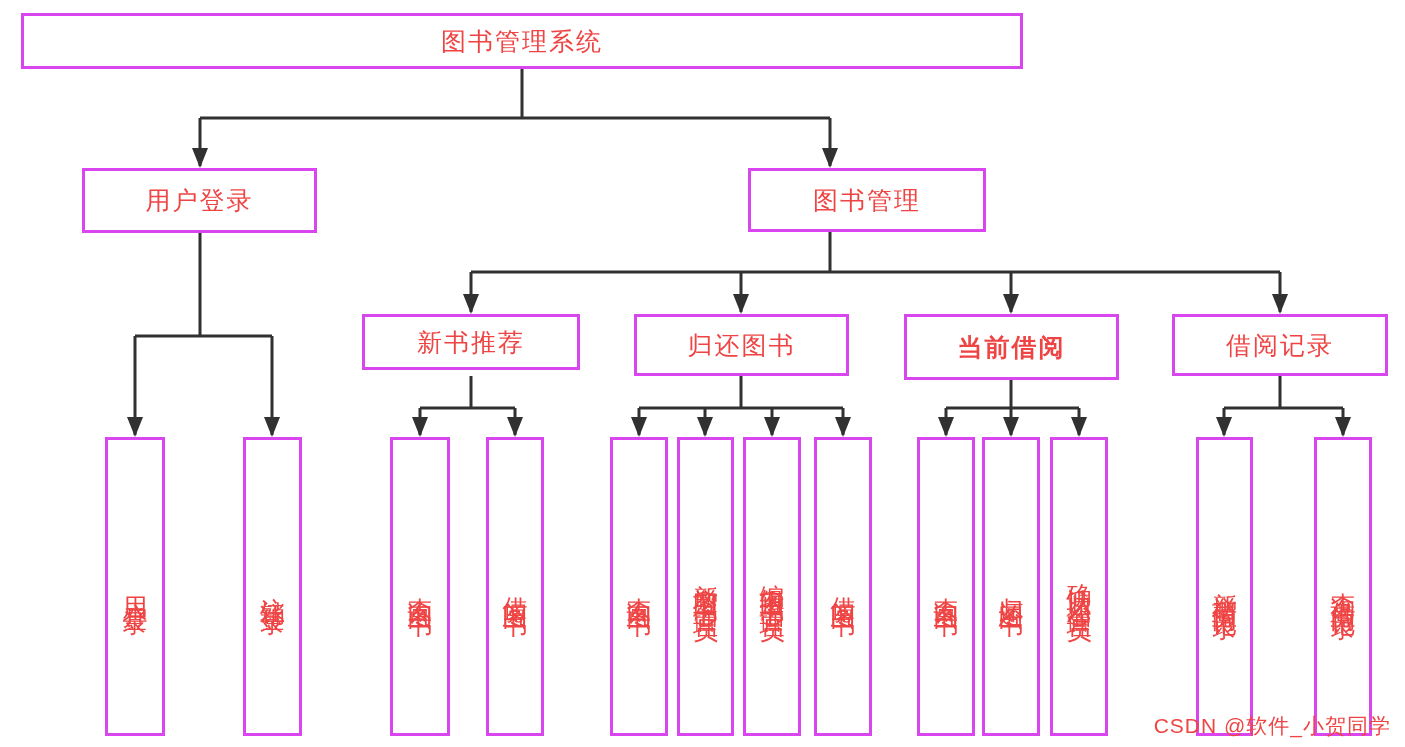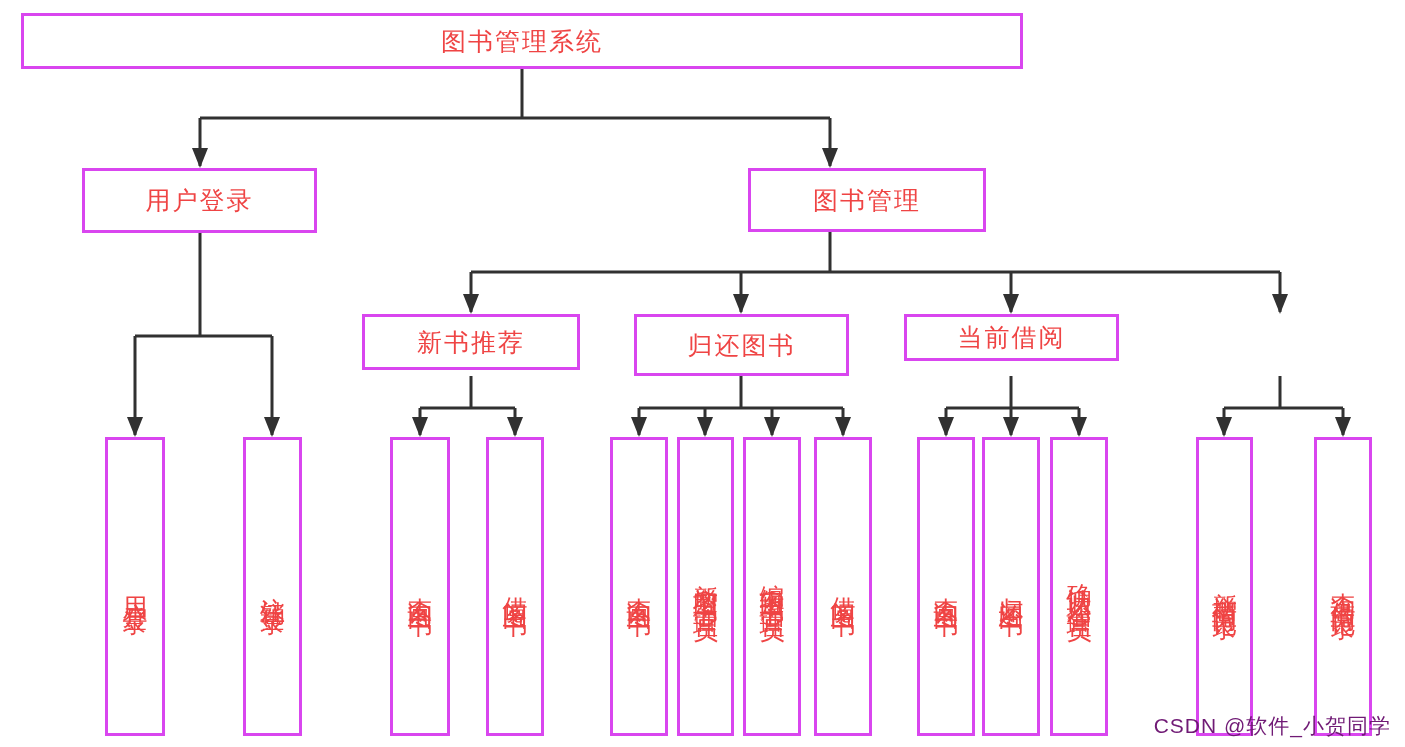--- a/index.html
+++ b/index.html
@@ -36,21 +36,21 @@
     text-orientation: mixed;
     letter-spacing: 5px;
     font-size: 25px;
     white-space: nowrap;
   }
   .watermark {
     position: absolute;
     right: 14px;
     bottom: 7px;
     font-size: 21px;
-    color: #701a75;
+    color: #ef4444;
     letter-spacing: 1px;
     white-space: nowrap;
   }
 </style>
 </head>
 <body>
 
 <div class="stage">
 
   <svg class="wires" viewBox="0 0 1405 747" xmlns="http://www.w3.org/2000/svg">
@@ -93,21 +93,22 @@
     </g>
   </svg>
 
   <div class="box" style="left:21px; top:13px; width:1002px; height:56px;">图书管理系统</div>
 
   <div class="box" style="left:82px; top:168px; width:235px; height:65px;">用户登录</div>
   <div class="box" style="left:748px; top:168px; width:238px; height:64px;">图书管理</div>
 
   <div class="box" style="left:362px; top:314px; width:218px; height:56px;">新书推荐</div>
   <div class="box" style="left:634px; top:314px; width:215px; height:62px;">归还图书</div>
-  <div class="box" style="left:904px; top:314px; width:215px; height:47px;">当前借阅</div>
+  <div class="box" style="left:904px; top:314px; width:215px; height:66px;font-weight:bold;">当前借阅</div>
+  <div class="box" style="left:1172px; top:314px; width:216px; height:62px;">借阅记录</div>
 
   <div class="box vbox" style="left:105px; top:437px; width:60px; height:299px;">用户登录</div>
   <div class="box vbox" style="left:243px; top:437px; width:59px; height:299px;">注销登录</div>
 
   <div class="box vbox" style="left:390px; top:437px; width:60px; height:299px;">查询图书</div>
   <div class="box vbox" style="left:486px; top:437px; width:58px; height:299px;">借阅图书</div>
 
   <div class="box vbox" style="left:610px; top:437px; width:58px; height:299px;">查询图书</div>
   <div class="box vbox" style="left:677px; top:437px; width:57px; height:299px;">新增图书（管理员）</div>
   <div class="box vbox" style="left:743px; top:437px; width:58px; height:299px;">编辑图书（管理员）</div>

